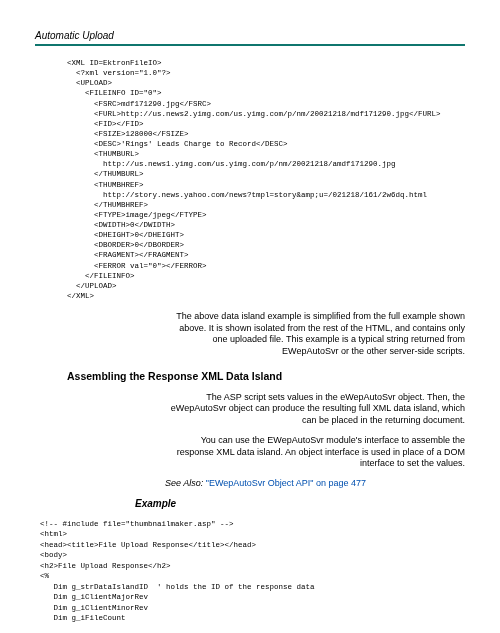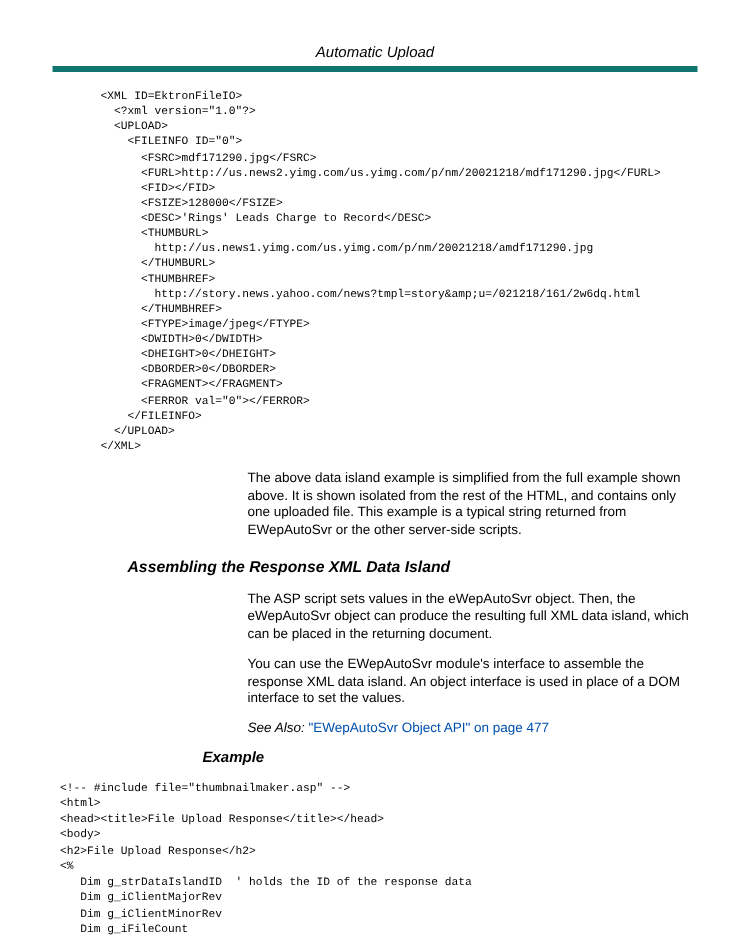--- a/index.html
+++ b/index.html
@@ -12,46 +12,46 @@
     width: 500px;
   }
   .page {
     padding: 30px 35px 20px 35px;
     box-sizing: border-box;
     width: 500px;
     min-height: 633px;
     position: relative;
   }
   .header-area {
-    text-align: center;
+    text-align: left;
     font-style: italic;
     font-size: 10px;
-    border-bottom: 4px solid #0f766e;
+    border-bottom: 2px solid #0f766e;
     padding-bottom: 3px;
     margin-bottom: 12px;
   }
   .code-block {
     font-family: Liberation Mono, monospace;
     font-size: 7.5px;
     line-height: 1.35;
     white-space: pre;
     margin-left: 32px;
     margin-bottom: 10px;
   }
   .body-text {
     margin-left: 130px;
     font-size: 9px;
     line-height: 1.3;
     margin-bottom: 8px;
+    text-align: right;
   }
   .section-heading {
     font-weight: bold;
-    font-style: italic;
     font-size: 10.5px;
-    margin-left: 50px;
+    margin-left: 32px;
     margin-top: 12px;
     margin-bottom: 10px;
   }
   .subsection-heading {
     font-weight: bold;
     font-style: italic;
     font-size: 10px;
     margin-left: 100px;
     margin-top: 10px;
     margin-bottom: 10px;

